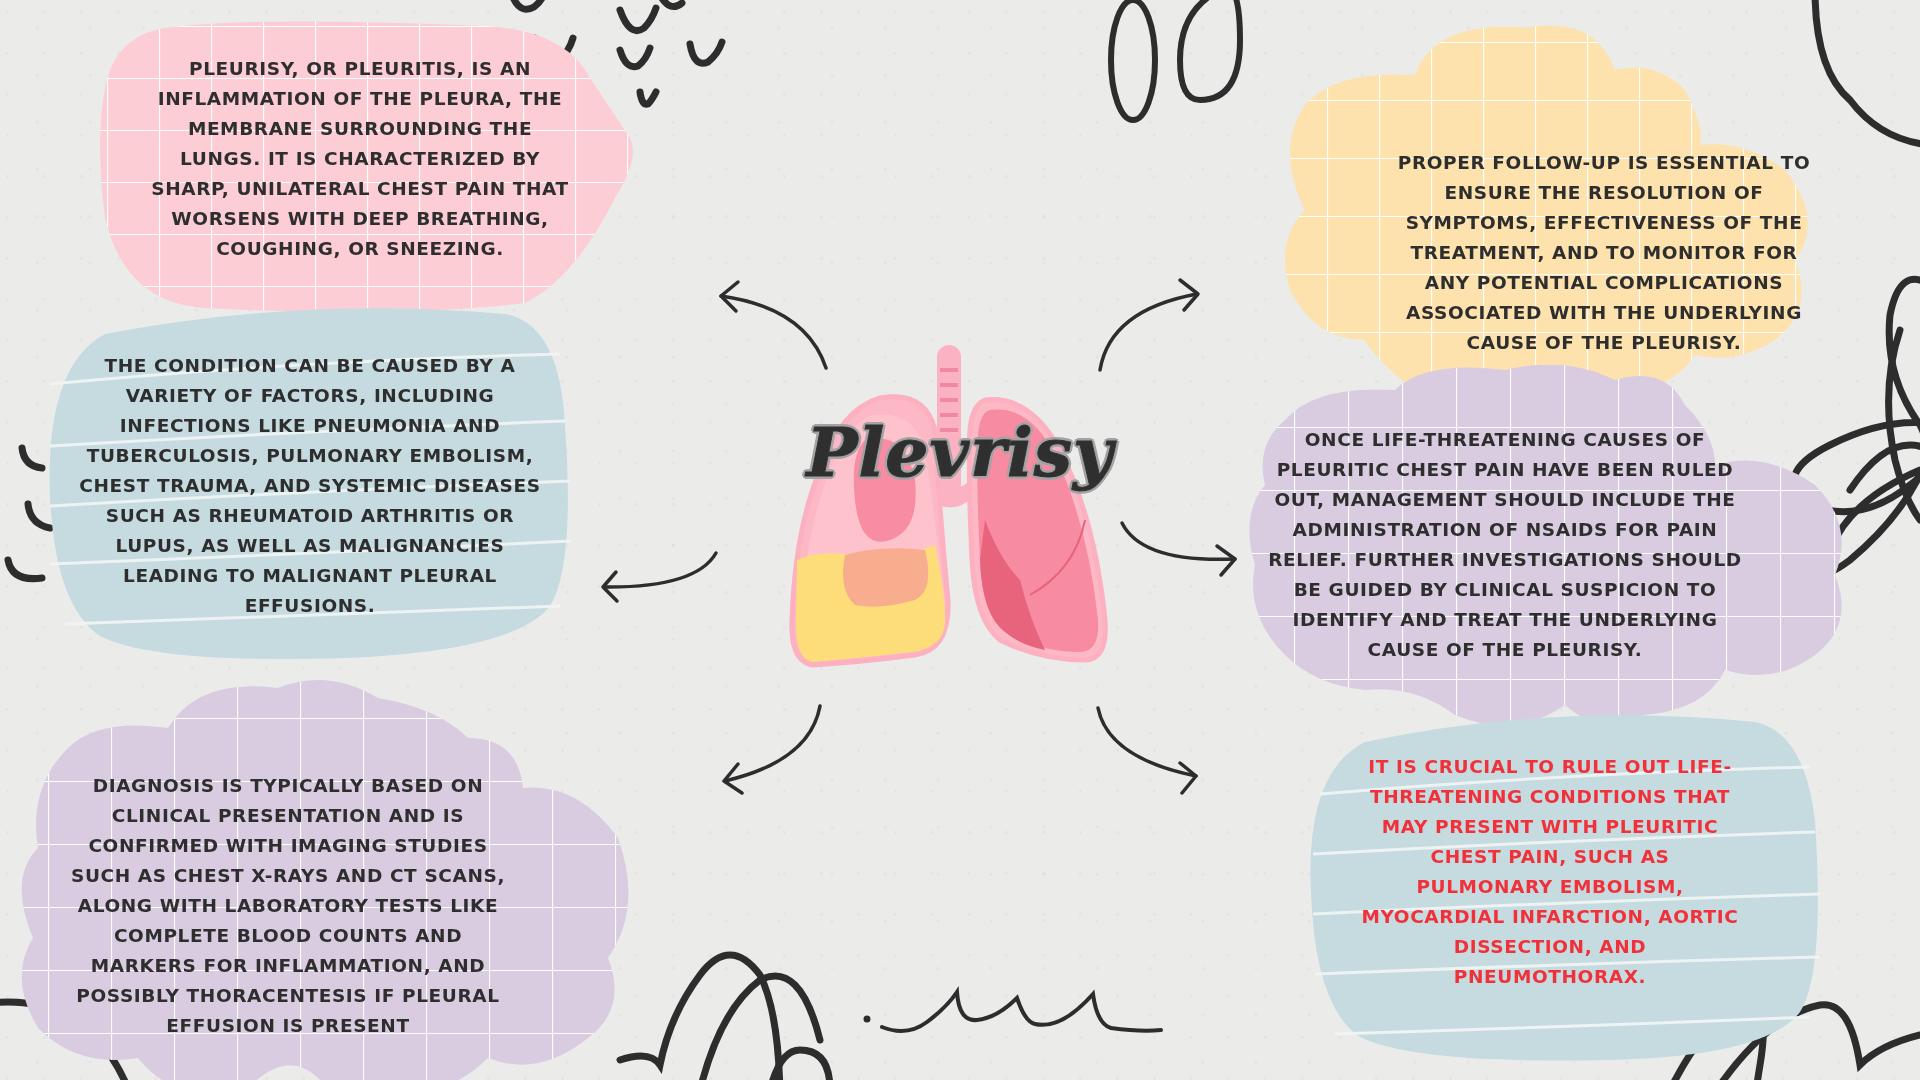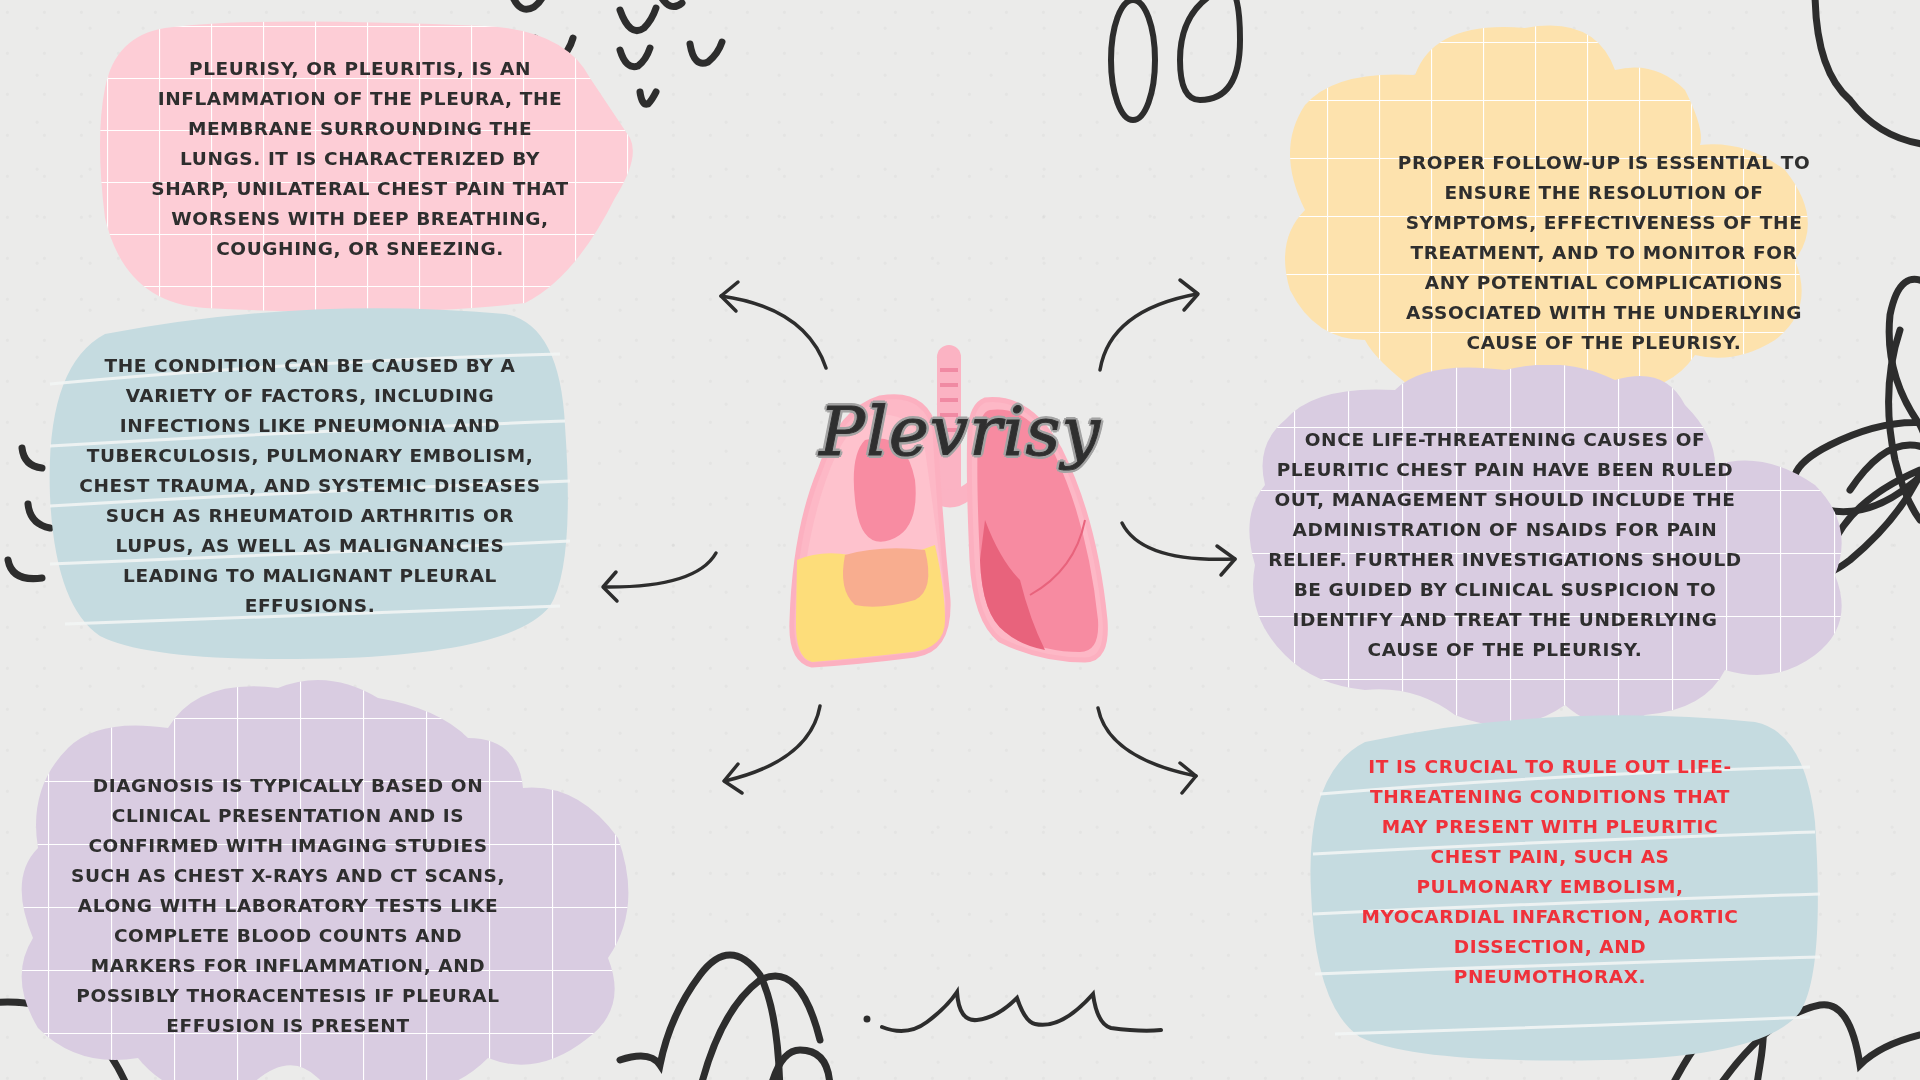--- a/index.html
+++ b/index.html
@@ -17,22 +17,22 @@
   .card svg.shape { position:absolute; left:0; top:0; width:100%; height:100%; overflow:visible; }
   .card .text {
     position:absolute; display:flex; align-items:center; justify-content:center;
     text-align:center; text-transform:uppercase;
     font-family: "DejaVu Sans", sans-serif; font-weight:bold;
     font-size:18.5px; line-height:30px; letter-spacing:0.6px;
     color:#2e2e2e;
   }
   .card .text.red { color:#f0313a; }
   .title {
-    position:absolute; left:790px; top:392px; width:340px; text-align:center;
-    font-family: "DejaVu Serif", serif; font-size:68px; font-style:italic; font-weight:normal;
+    position:absolute; left:790px; top:412px; width:340px; text-align:center;
+    font-family: "DejaVu Serif", serif; font-size:68px; font-style:italic; font-weight:bold;
     color:#2f2f2f; letter-spacing:1px;
     -webkit-text-stroke: 1px #333;
     text-shadow: 0 0 0 #a0a0a0, 3px 0 #a3a3a3, -3px 0 #a3a3a3, 0 3px #a3a3a3, 0 -3px #a3a3a3,
                  2px 2px #a3a3a3, -2px -2px #a3a3a3, 2px -2px #a3a3a3, -2px 2px #a3a3a3;
   }
 </style>
 </head>
 <body>
 
 <svg class="layer" viewBox="0 0 1920 1080" fill="none" stroke="#2d2d2d" stroke-linecap="round">

